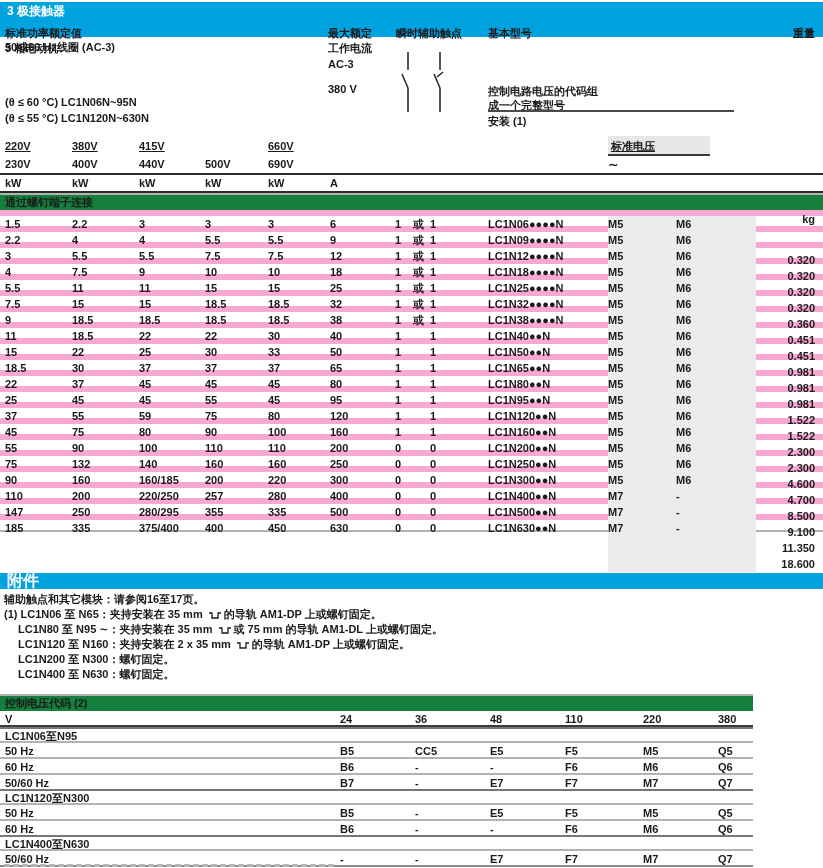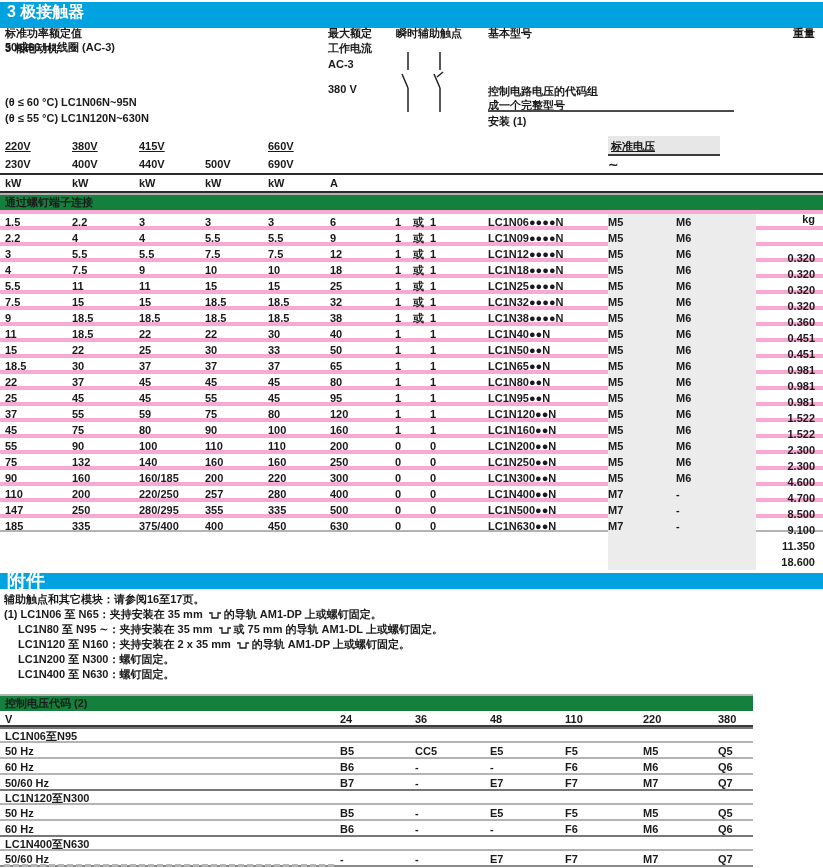--- a/index.html
+++ b/index.html
@@ -5,39 +5,39 @@
   html,body{margin:0;padding:0;}
   body{
     width:823px;height:868px;background:#ffffff;position:relative;overflow:hidden;
     font-family:"Liberation Sans","DejaVu Sans",sans-serif;
     font-size:11px;font-weight:700;color:#1a1a1a;
   }
   #page{position:absolute;inset:0;}
   .abs{position:absolute;white-space:nowrap;}
   .bluebar{position:absolute;left:0;width:823px;background:#00A3E0;color:#fff;
     box-sizing:border-box;padding-left:7px;}
-  #bar1{top:2px;height:26px;line-height:19px;font-size:16px;}
-  #bar2{top:573px;height:16px;line-height:16px;font-size:19px;}
+  #bar1{top:2px;height:35px;line-height:19px;font-size:12px;}
+  #bar2{top:573px;height:16px;line-height:16px;font-size:16px;}
   .uline{position:absolute;height:0;border-top:2px solid #4a4a4a;}
 
   
   .grid{display:grid;grid-template-columns:67px 67px 66px 63px 62px 65px 18px 17px 58px 120px 68px 80px 59px;
     padding-left:5px;box-sizing:border-box;}
   .grid span{white-space:nowrap;overflow:visible;}
   #tablewrap{position:absolute;top:136px;left:0;width:823px;}
   .vrow1{height:20px;line-height:20px;text-decoration:underline;}
   .vrow2{height:17px;line-height:17px;}
-  .stdbox{grid-column:11/13;width:112px;height:20px;background:#e7e7e7;
+  .stdbox{grid-column:11/13;width:102px;height:20px;background:#e7e7e7;
     border-bottom:2px solid #3a3a3a;box-sizing:border-box;padding-left:3px;}
   .tilde{grid-column:11;font-size:13px;}
   .hline{height:0;border-top:2px solid #2b2b2b;}
   .units{height:16px;line-height:16px;}
   .kgcol{grid-column:13;}
   .band{height:15px;line-height:15px;background:#15803d;padding-left:5px;border-top:2px solid #b3b3b3;}
-  .r{height:16px;line-height:16px;border-top:4px solid #f9a8d4;}
+  .r{height:16px;line-height:16px;border-top:6px solid #f9a8d4;}
   .c-gray{background:#ececec;}
   .c-kg{text-align:right;margin-top:36px;}
   #main-rows::after{content:"";display:block;border-top:2px solid #b3b3b3;}
 
   
   #acc{position:absolute;top:592px;left:4px;width:815px;}
   .fnote{height:15px;line-height:15px;white-space:nowrap;}
   .fnote.indent{padding-left:14px;}
   .rail{vertical-align:middle;margin:0 2px;}
 

